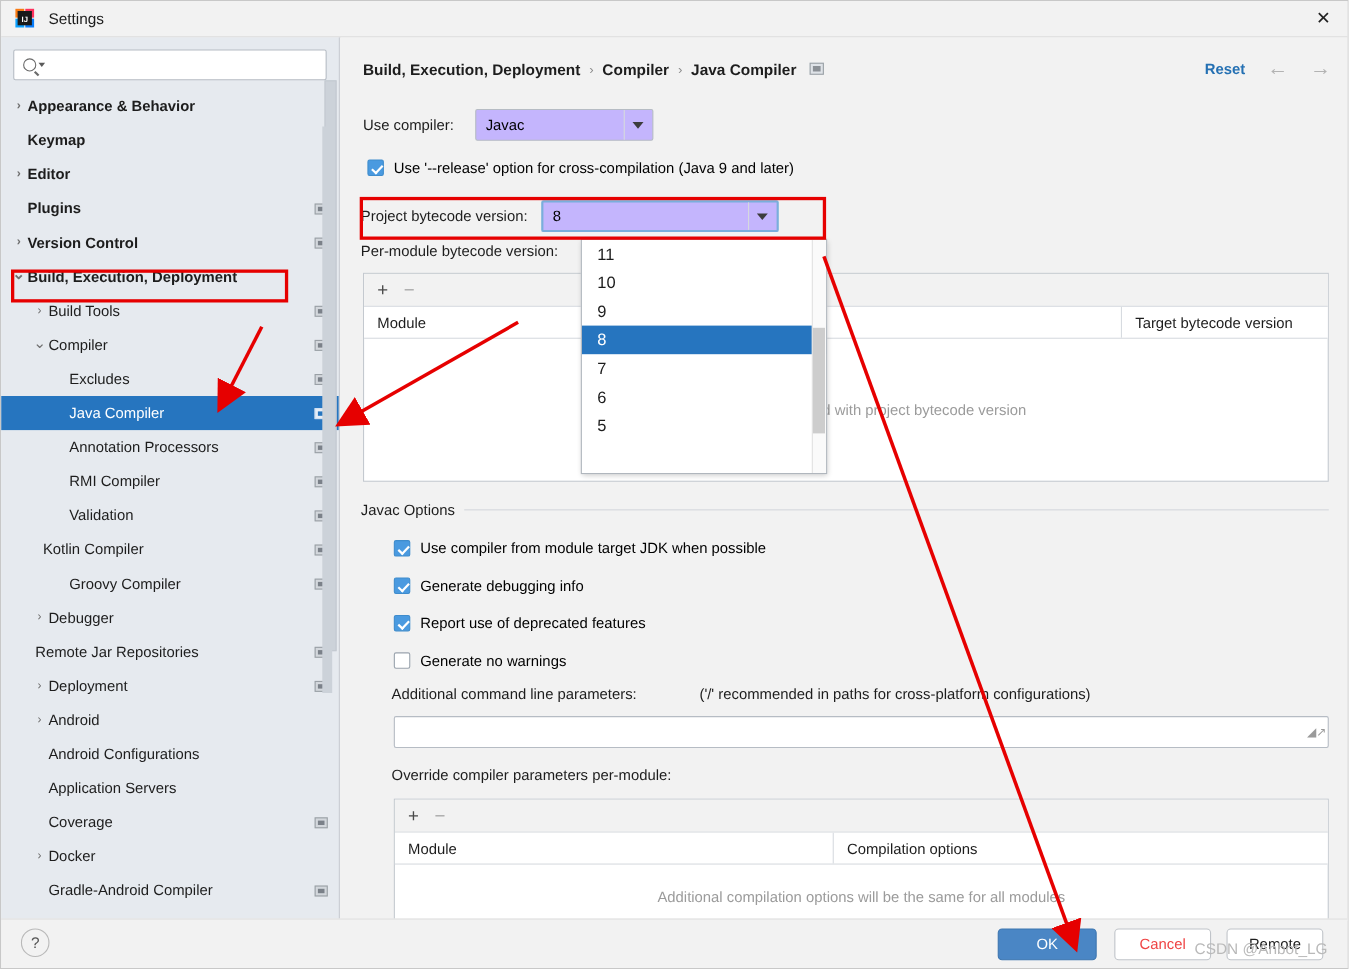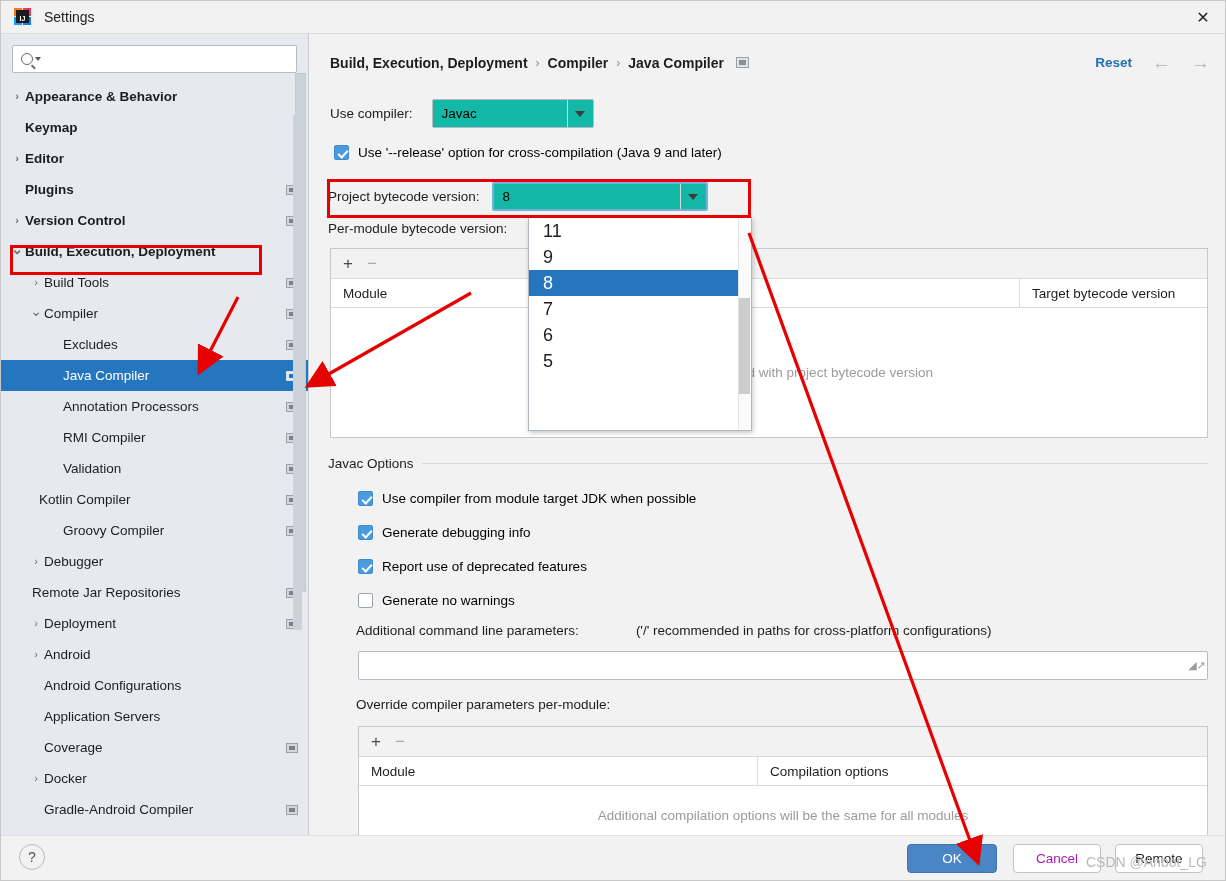--- a/index.html
+++ b/index.html
@@ -150,21 +150,21 @@
     margin-left: auto; display: flex; align-items: center; gap: 20px;
   }
   #reset-link { color: #2470b3; font-weight: bold; font-size: 13.5px; cursor: pointer; }
   .nav-arrow { color: #b3b3b3; font-size: 19px; cursor: pointer; line-height: 1; }
 
   .row { position: absolute; display: flex; align-items: center; }
   .lbl { font-size: 13.5px; color: #1d1d1d; }
 
   
   .combo {
-    height: 29px; background: #14b8a6;
+    height: 29px; background: #c4b5fd;
     border: 1px solid #b6bcc4; border-radius: 2px;
     display: flex; align-items: center; cursor: pointer;
   }
   .combo .val { flex: 1; padding-left: 9px; font-size: 13.5px; }
   .combo .arrow-cell {
     width: 26px; height: 100%;
     display: flex; align-items: center; justify-content: center;
     border-left: 1px solid #d5d9de;
   }
   .combo .arrow {
@@ -237,21 +237,21 @@
   #dropdown {
     position: absolute; left: 527px; top: 216px;
     width: 224px; height: 214px;
     background: #ffffff;
     border: 1px solid #b0b6bd;
     box-shadow: 1px 2px 5px rgba(0,0,0,0.22);
     z-index: 60; overflow: hidden;
   }
   .dd-item {
     height: 26px; display: flex; align-items: center;
-    padding-left: 14px; font-size: 18px; color: #1d1d1d; cursor: pointer;
+    padding-left: 14px; font-size: 15px; color: #1d1d1d; cursor: pointer;
   }
   .dd-item.sel { background: #2675bf; color: #ffffff; }
   #dd-track {
     position: absolute; right: 0; top: 0; width: 13px; height: 100%;
     background: #fafafa; border-left: 1px solid #e2e2e2;
   }
   #dd-thumb {
     position: absolute; right: 1px; top: 80px;
     width: 11px; height: 96px; background: #cdcdcd;
   }
@@ -281,21 +281,21 @@
     border-radius: 4px; font-size: 13.5px;
     display: flex; align-items: center; justify-content: center;
     cursor: pointer; font-family: "Liberation Sans", sans-serif;
   }
   #ok-button {
     left: 906px; width: 90px;
     background: #4a86c5; color: #ffffff; border: 1px solid #3d76b0;
   }
   #cancel-button {
     left: 1012px; width: 88px;
-    background: #ffffff; color: #a21caf; border: 1px solid #c0c4c9;
+    background: #ffffff; color: #ef4444; border: 1px solid #c0c4c9;
   }
   #apply-button {
     left: 1114px; width: 88px;
     background: #ffffff; color: #1d1d1d; border: 1px solid #c0c4c9;
   }
   #watermark {
     position: absolute; left: 1085px; top: 853px;
     font-size: 14px; color: #b9b9b9; z-index: 90;
     white-space: nowrap; pointer-events: none;
     font-family: "Liberation Sans", sans-serif;
@@ -545,20 +545,21 @@
         <span class="th" style="flex:1;">Compilation options</span>
       </div>
       <div class="tbl-empty" style="height:58px;">Additional compilation options will be the same for all modules</div>
     </div>
 
   </div>
 
   <div id="dropdown">
     <div id="dd-list">
         <div class="dd-item">11</div>
+        <div class="dd-item">10</div>
         <div class="dd-item">9</div>
         <div class="dd-item sel">8</div>
         <div class="dd-item">7</div>
         <div class="dd-item">6</div>
         <div class="dd-item">5</div>
       </div>
     <div id="dd-track">
       <div id="dd-thumb"></div>
     </div>
   </div>

